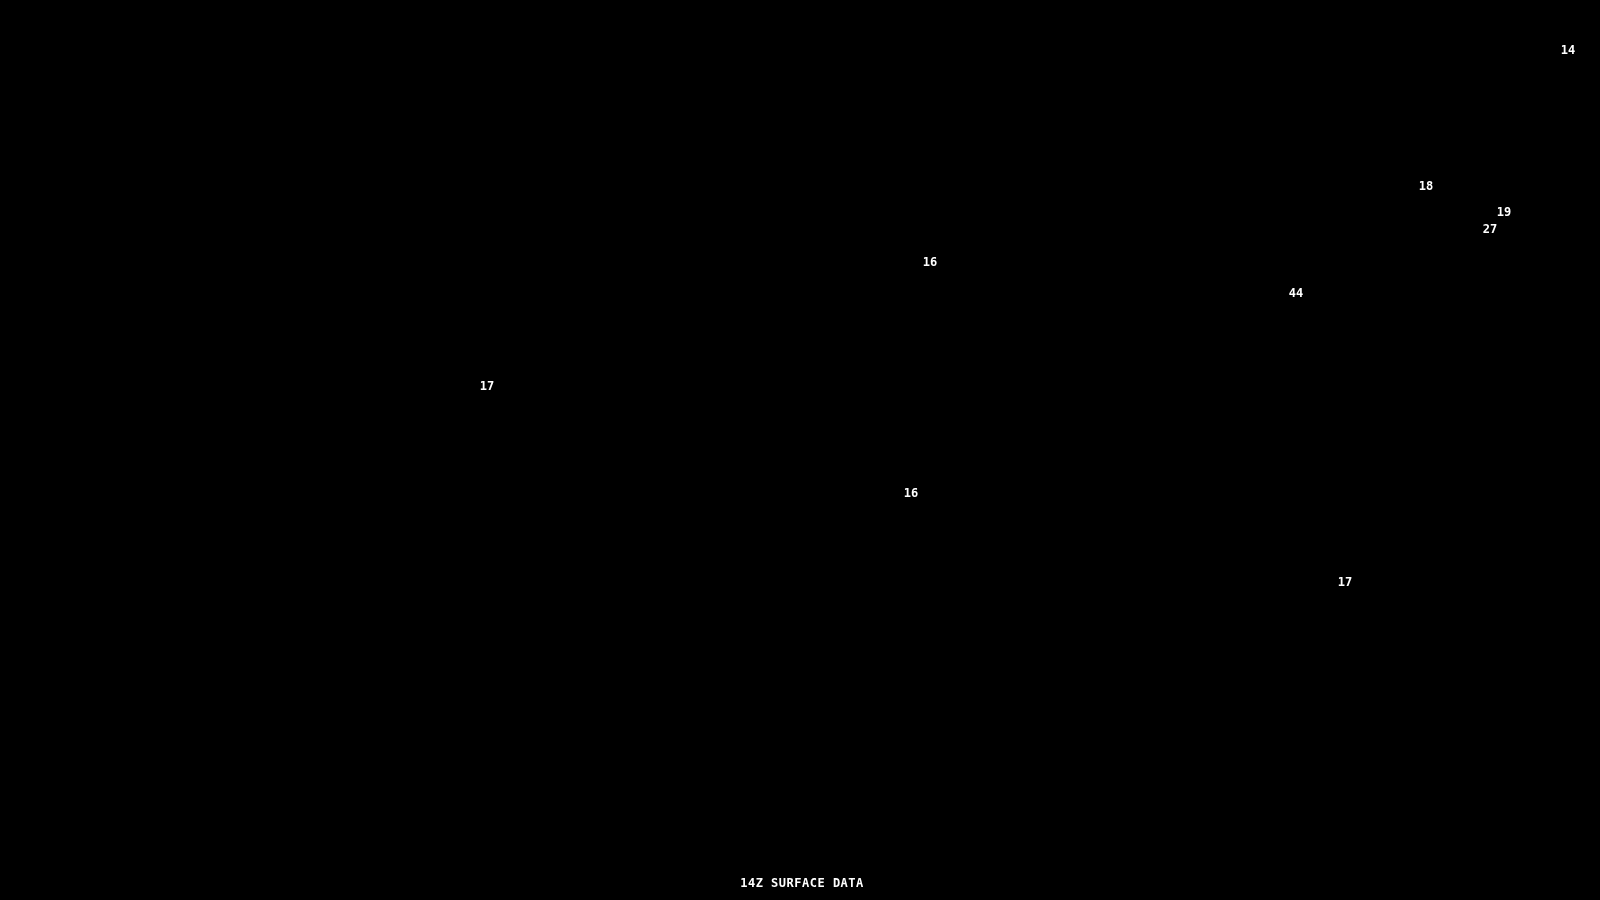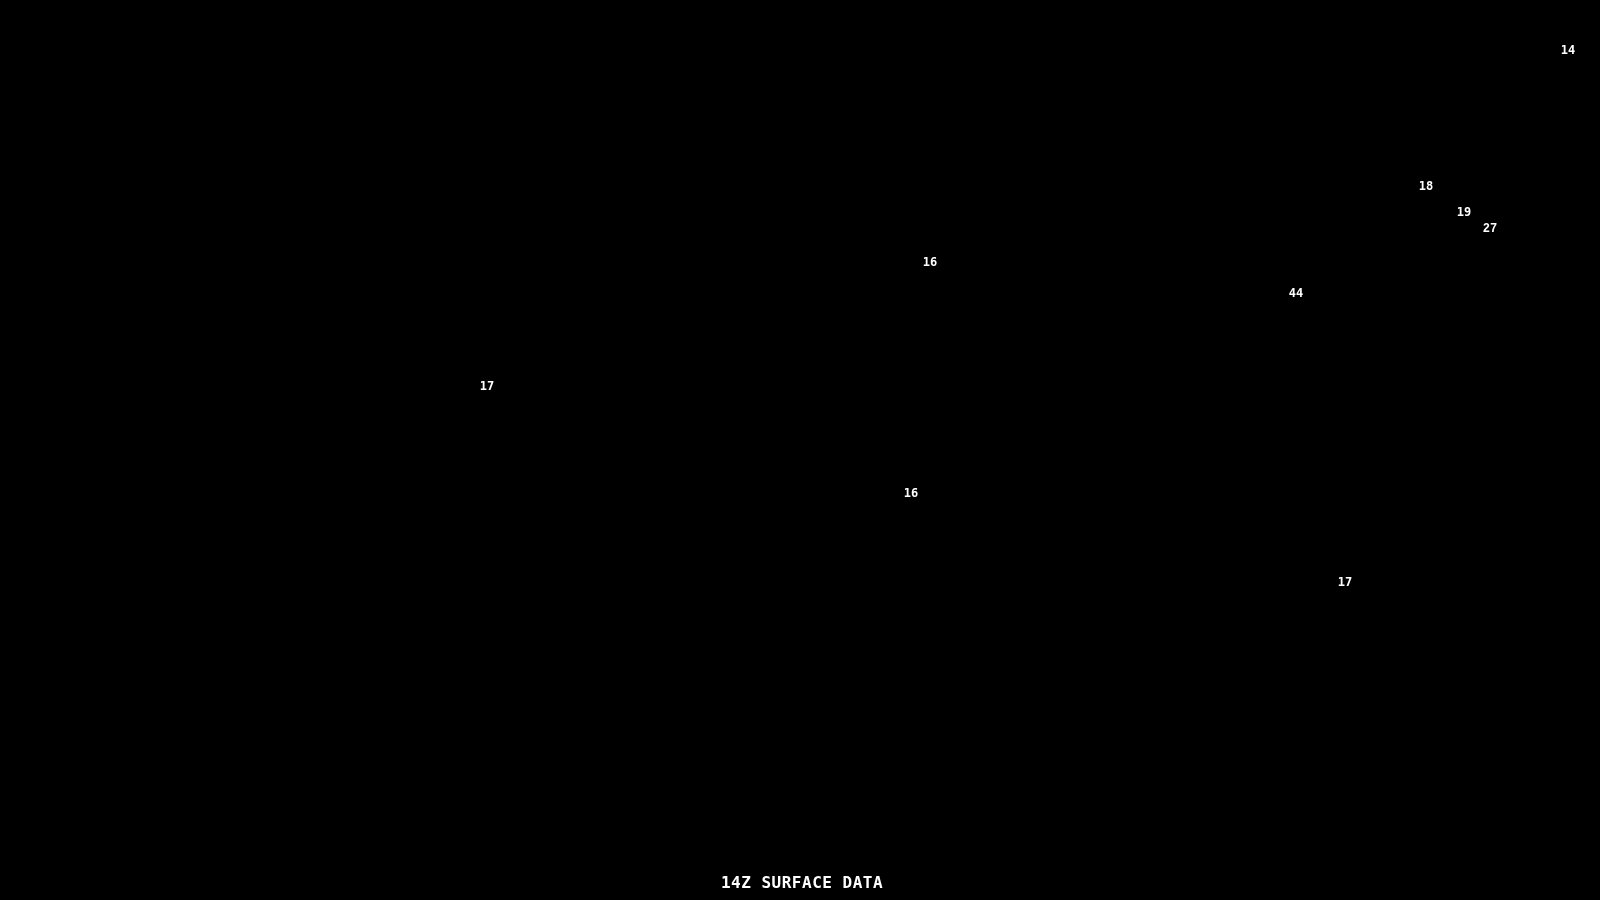--- a/index.html
+++ b/index.html
@@ -21,35 +21,35 @@
     color: #ffffff;
     font-size: 12px;
     font-weight: bold;
     line-height: 1;
     white-space: pre;
   }
   .plot-caption {
     position: absolute;
     transform: translate(-50%, -50%);
     color: #ffffff;
-    font-size: 16px;
+    font-size: 12px;
     font-weight: bold;
     letter-spacing: 0.5px;
     line-height: 1;
     white-space: pre;
     text-align: right;
   }
 </style>
 </head>
 <body>
 
 <div id="plot-canvas">
   <span class="plot-caption" style="left: 802px; top: 883px;">14Z SURFACE DATA</span>
 <span class="station-value" style="left: 1568px; top: 50px;">14</span>
     <span class="station-value" style="left: 1426px; top: 186px;">18</span>
-    <span class="station-value" style="left: 1464px; top: 212px;">19</span>
-    <span class="station-value" style="left: 1490px; top: 229px; font-family: Liberation Mono, monospace;">27</span>
+    <span class="station-value" style="left: 1504px; top: 212px;">19</span>
+    <span class="station-value" style="left: 1490px; top: 229px;">27</span>
     <span class="station-value" style="left: 930px; top: 262px;">16</span>
     <span class="station-value" style="left: 1296px; top: 293px;">44</span>
     <span class="station-value" style="left: 487px; top: 386px; text-align: center;">17</span>
     <span class="station-value" style="left: 911px; top: 493px;">16</span>
     <span class="station-value" style="left: 1345px; top: 582px;">17</span>
   </div>
 
 </body></html>

